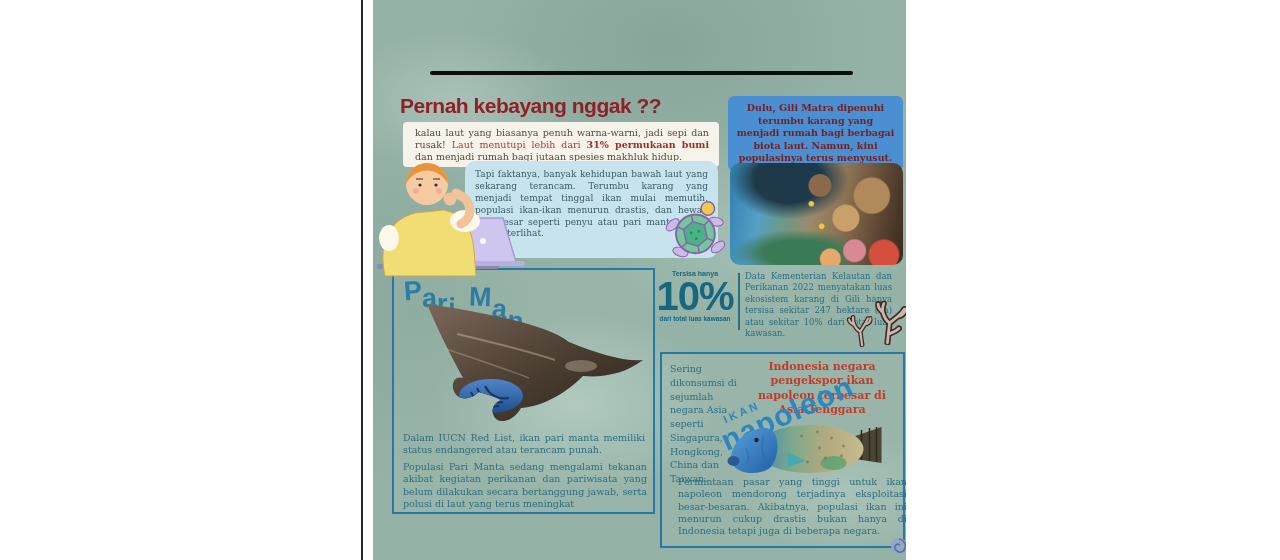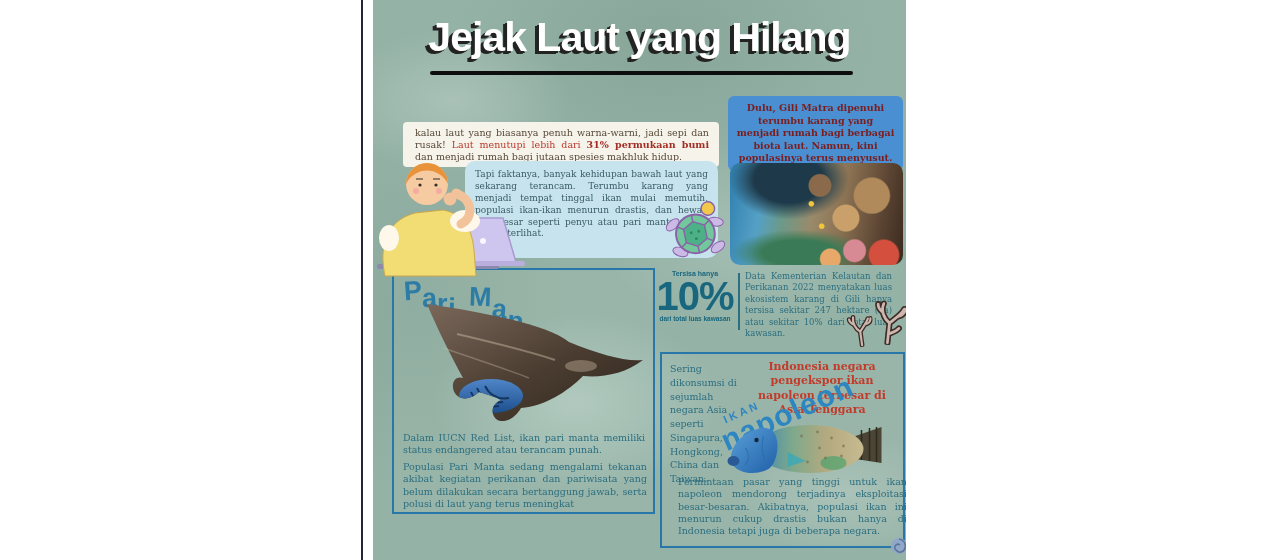--- a/index.html
+++ b/index.html
@@ -79,23 +79,23 @@
   .nap-p { top:122px; left:16px; width:229px; }
   .shell { top:537px; left:517px; width:18px; height:18px; }
 </style>
 </head>
 <body>
 
 <div class="edge-line"></div>
 
 <div class="poster">
 
-  <div class="abs title">Jejak Laut yang Hilang</div>
   <div class="abs title-underline"></div>
 
+  <div class="abs intro-heading">Pernah kebayang nggak ??</div>
   <div class="abs intro-box1 serif">
     <span>kalau laut yang biasanya penuh warna-warni, jadi sepi dan rusak! </span><span class="red-txt">Laut menutupi lebih dari </span><span class="red-bold">31% permukaan bumi</span><span> dan menjadi rumah bagi jutaan spesies makhluk hidup.</span>
   </div>
   <div class="abs intro-box2 serif">Tapi faktanya, banyak kehidupan bawah laut yang sekarang terancam. Terumbu karang yang menjadi tempat tinggal ikan mulai memutih, populasi ikan-ikan menurun drastis, dan hewan laut besar seperti penyu atau pari manta makin jarang terlihat.</div>
 
   <svg class="abs person" viewBox="0 0 152 120">
     <rect x="2" y="106" width="122" height="5" rx="2" fill="#8d89ad"></rect>
     <path d="M70,60 L128,60 L141,104 L77,104 Z" fill="#cfc6f0" stroke="#a89ad0" stroke-width="1.5"></path>
     <rect x="60" y="103" width="90" height="5" rx="2.5" fill="#b9aede"></rect>
     <circle cx="108" cy="83" r="3" fill="#ffffff" opacity=".85"></circle>

